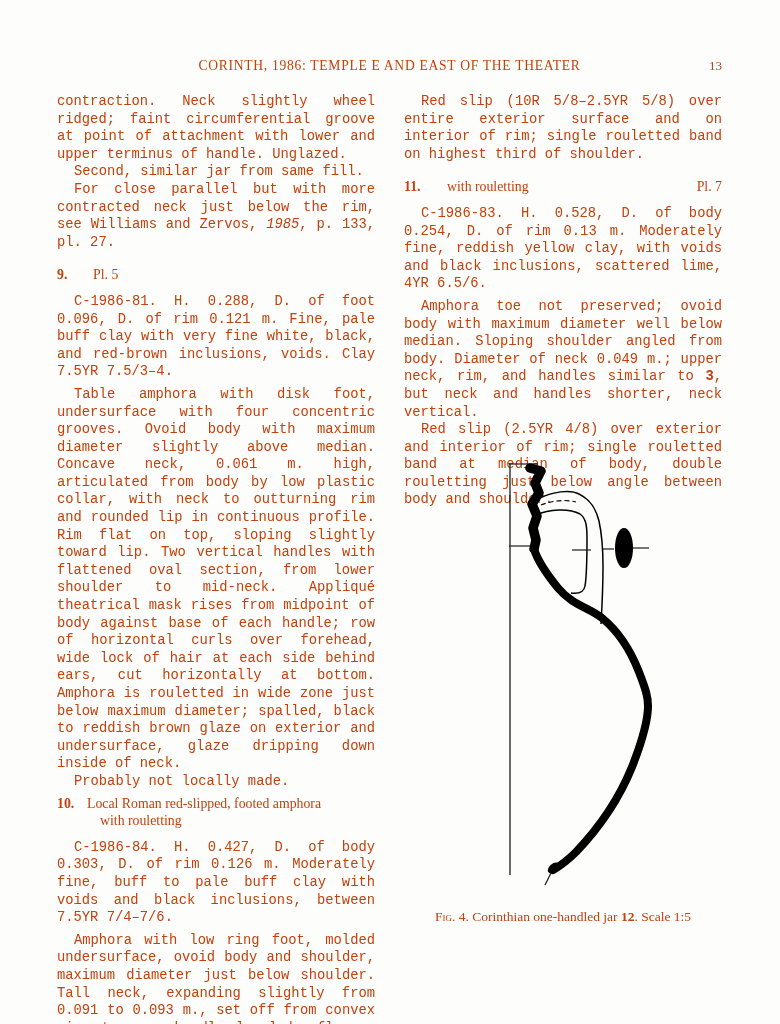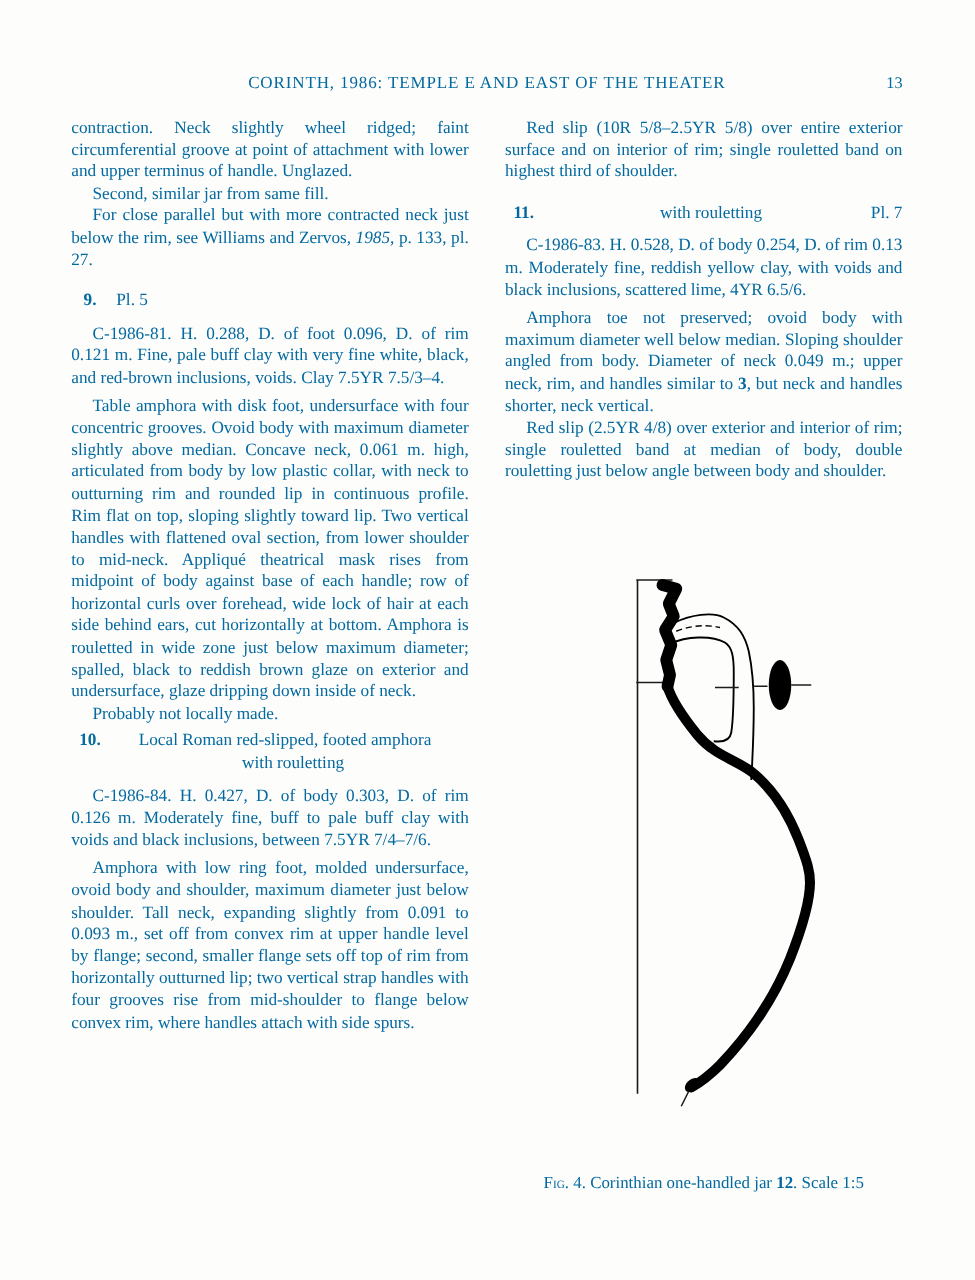--- a/index.html
+++ b/index.html
@@ -1,56 +1,56 @@
 <!DOCTYPE html>
 <html><head>
 <meta charset="utf-8">
 <style>
   html,body{margin:0;padding:0;background:#d9d9d9;}
   .page{
     position:relative;
     width:780px;height:1024px;
     background:#fdfdfb;
     font-family:"Liberation Serif","DejaVu Serif",serif;
-    color:#0369a1;
+    color:#c2410c;
     overflow:hidden;
   }
   .running-header{
     position:absolute;top:58px;left:57px;width:665px;
     text-align:center;
     font-size:13.6px;letter-spacing:0.7px;
     white-space:nowrap;
   }
   .page-number{
     position:absolute;top:58px;right:58px;
     font-size:13px;
   }
   .col{
     position:absolute;top:93px;width:318px;
     font-size:13.8px;line-height:17.6px;
   }
   .col-left{left:57px;}
   .col-right{left:404px;height:931px;}
-  .p{margin:0;text-align:justify;text-indent:17px;}
+  .p{margin:0;text-align:justify;text-indent:17px;font-family:Liberation Mono, monospace;}
   .p.noind{text-indent:0;}
-  .entry-head{display:flex;align-items:flex-start;margin-top:15px;text-align:center;}
+  .entry-head{display:flex;align-items:flex-start;margin-top:15px;}
   .entry-head .num{flex:0 0 30px;font-weight:bold;}
   .entry-head .titles{flex:1 1 auto;}
   .entry-head .t1,.entry-head .t2{display:block;}
   .entry-head .t2{padding-left:13px;}
   .entry-head .plate{flex:0 0 auto;padding-left:6px;}
   .cat{margin-top:9px;}
   .desc{margin-top:5px;}
   .gap-lg{margin-top:4px;}
   .figure-wrap{
     position:absolute;top:352px;left:16px;
     width:300px;height:450px;
   }
   .figure-caption{
-    position:absolute;top:844px;left:0;width:100%;
+    position:absolute;top:815px;left:0;width:100%;
     text-align:center;font-size:13.5px;
   }
   .sc{font-variant:small-caps;}
   i{font-style:italic;margin-top:32px;}
   b{font-weight:bold;}
 </style>
 </head>
 <body>
 
 <div class="page">

